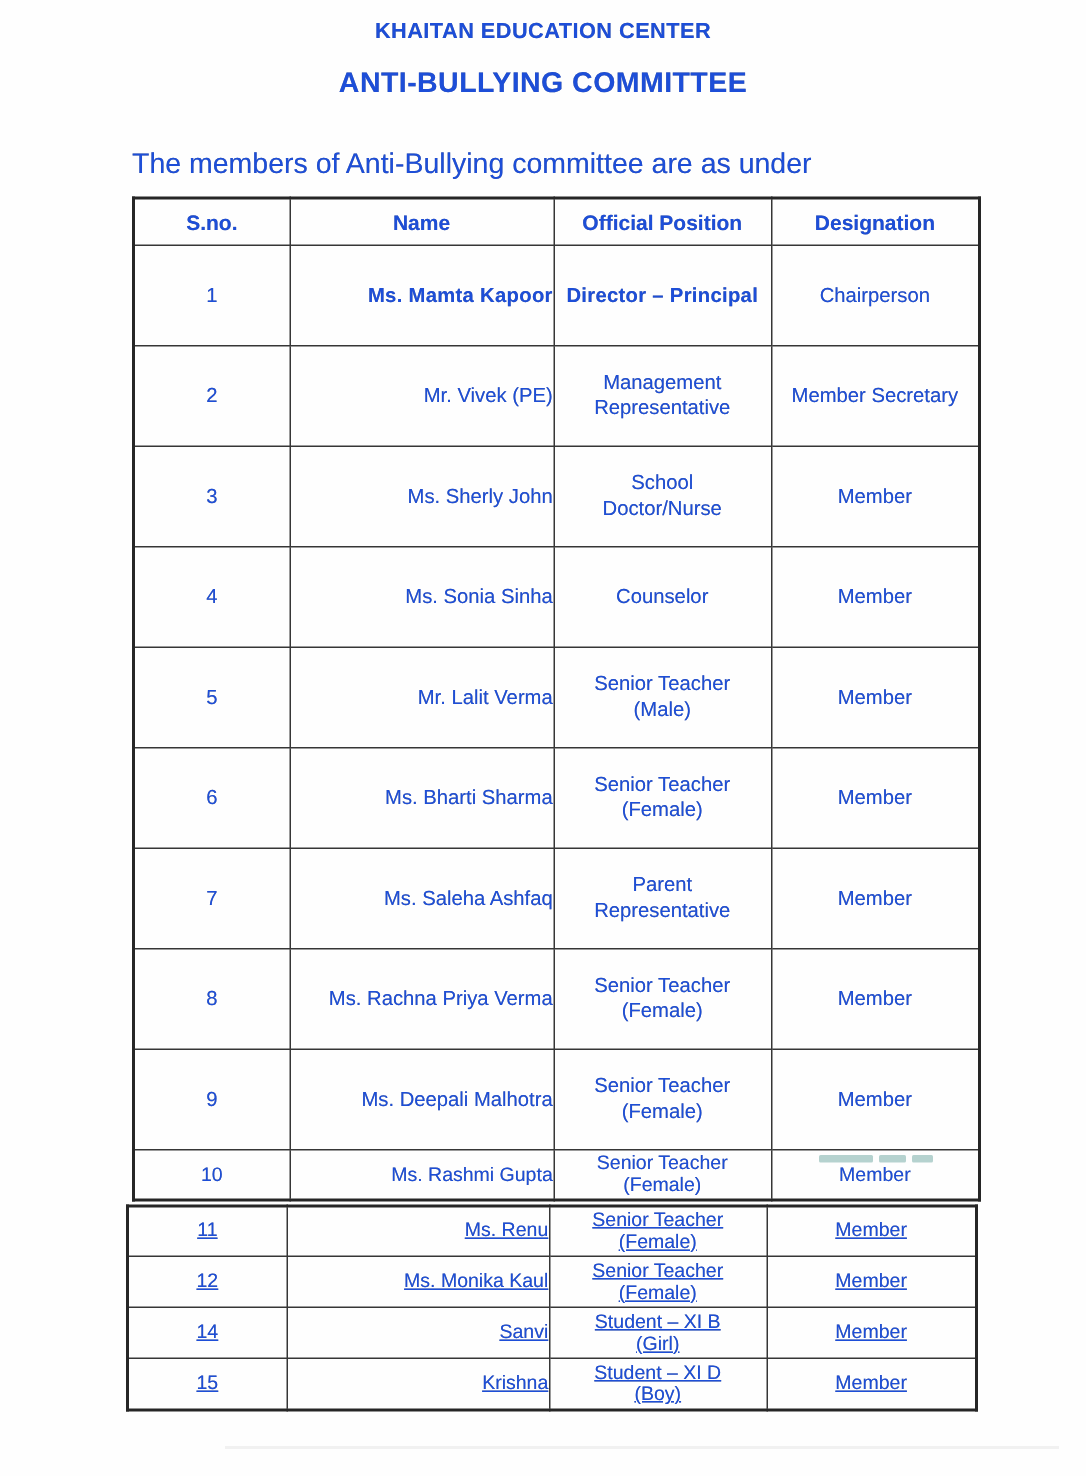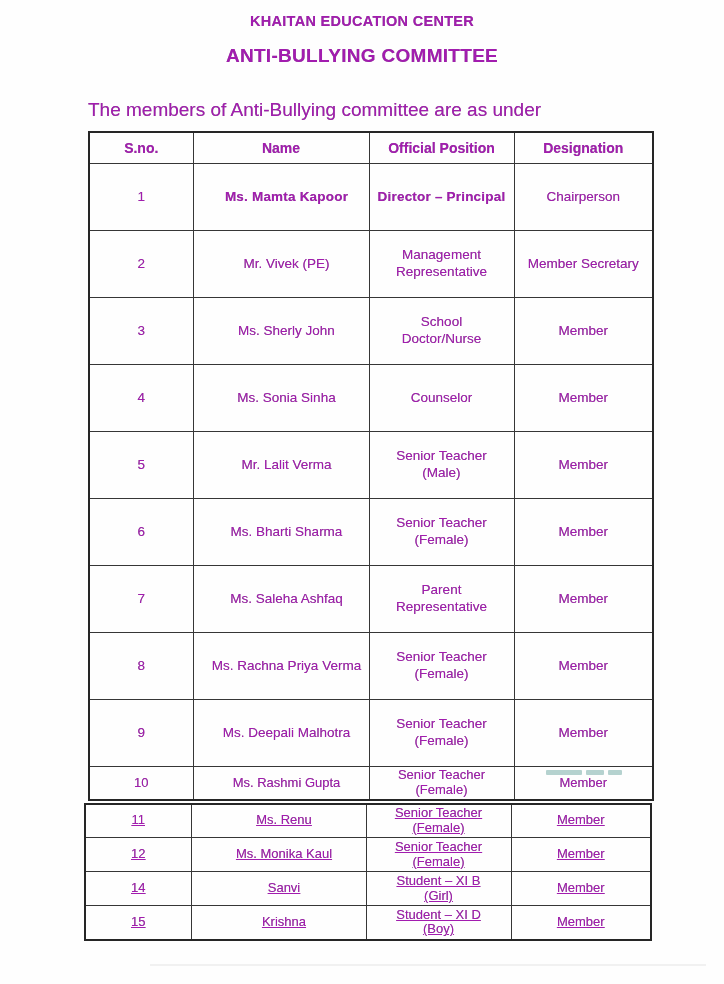--- a/index.html
+++ b/index.html
@@ -3,21 +3,21 @@
 <meta charset="utf-8">
 <style>
   html, body { margin: 0; padding: 0; background: #e9e9e9; }
   .page {
     position: relative;
     width: 724px;
     height: 984px;
     margin: 0 auto;
     background: #fefefe;
     font-family: "Liberation Sans", "DejaVu Sans", sans-serif;
-    color: #a21caf;
+    color: #1d4ed8;
     overflow: hidden;
     text-shadow: 0 0 0.4px rgba(20,20,20,0.45);
   }
   .doc-title {
     margin: 0;
     padding-top: 13px;
     text-align: center;
     font-size: 14.5px;
     font-weight: bold;
     letter-spacing: 0.3px;
@@ -46,21 +46,21 @@
     white-space: pre-line;
     overflow: hidden;
   }
   th {
     height: 30px;
     font-size: 14px;
     font-weight: bold;
     margin-top: 23px;
   }
   td { font-size: 13.5px; line-height: 1.25; }
-  td.c-name { text-align: center; padding-left: 11px; }
+  td.c-name { text-align: right; padding-left: 11px; }
   .t-main { margin: 10px 0 0 88px; width: 564px; }
   .t-main tbody tr { height: 67px; }
   .t-main tbody tr:last-child { height: 33px; padding-left: 33px; }
   .t-main tbody tr:last-child td { line-height: 1.1; font-size: 13px; }
   .t-cont { margin: 2px 0 0 84px; width: 566px; text-decoration: underline; }
   .t-cont tbody tr { height: 34px; }
   .t-cont td { line-height: 1.12; font-size: 13px; }
   tr.emph .c-name, tr.emph .c-position { font-weight: 600; letter-spacing: 0.2px; }
   .stamp {
     position: absolute;

